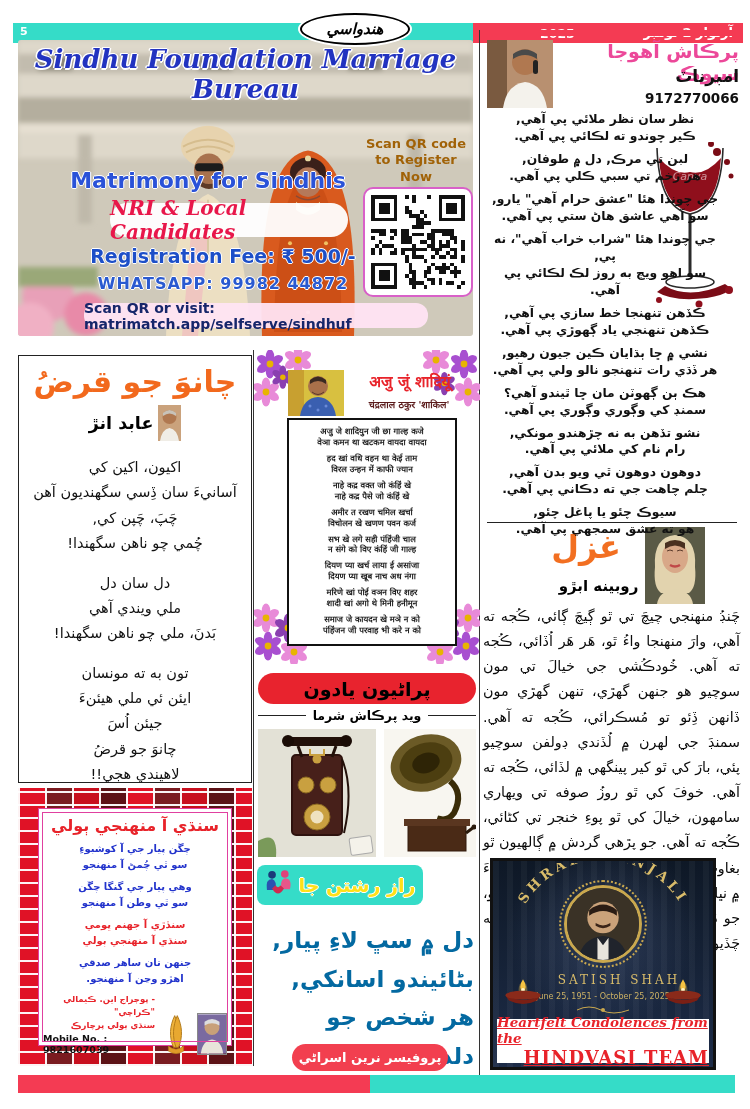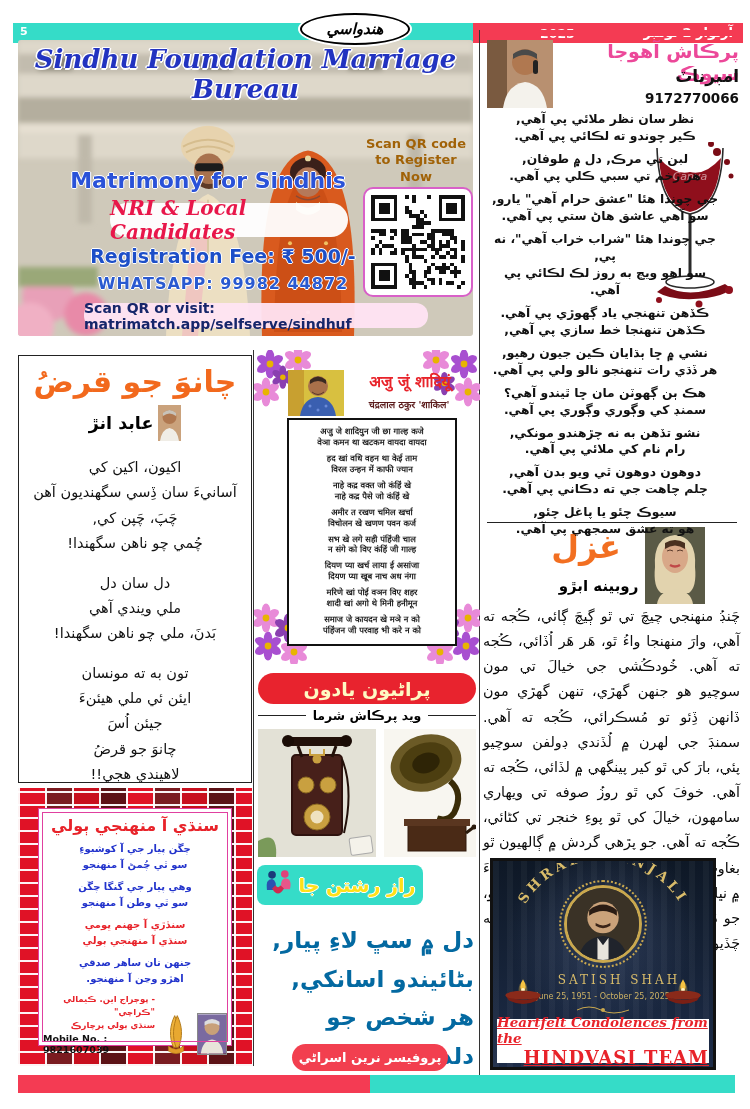--- a/index.html
+++ b/index.html
@@ -77,21 +77,21 @@
   .shad-title { position:absolute; left:92px; top:22px; width:124px; text-align:center; color:#e8232a;
                 font-weight:bold; font-size:15.5px; }
   .shad-author { position:absolute; left:90px; top:50px; width:126px; text-align:center; color:#5a1a1a;
                  font-weight:bold; font-size:9.5px; }
   .shad-box { position:absolute; left:31px; top:70px; width:170px; height:228px; border:2px solid #111;
               background:#fff; padding:6px 2px; z-index:2; }
   .dcp { text-align:center; font-weight:bold; font-size:8.3px; line-height:1.32; margin-bottom:5px; color:#222; }
 
   
   .yaadun-banner { left:258px; top:673px; width:218px; height:31px; background:#e8232e; border-radius:16px;
-                   display:flex; align-items:center; justify-content:center; color:#fef9c3; font-weight:bold;
+                   display:flex; align-items:center; justify-content:center; color:#000000; font-weight:bold;
                    font-size:19px; direction:rtl; }
   .yaadun-author { left:258px; top:708px; width:218px; display:flex; align-items:center; gap:7px; }
   .yaadun-author .rule { flex:1; height:1.5px; background:#222; }
   .yaadun-author .nm { font-weight:bold; font-size:12.5px; direction:rtl; white-space:nowrap; }
   .tele-box { left:258px; top:729px; width:118px; height:128px; background:#e0ded2; }
   .gram-box { left:384px; top:729px; width:92px; height:128px; background:#f8f6f0; }
   .tele-box svg,.gram-box svg { width:100%; height:100%; }
 
   
   .raaz-banner { left:257px; top:865px; width:166px; height:40px; background:#35dcc8; border-radius:8px; z-index:2; }
@@ -692,22 +692,22 @@
         </div>
       <div class="cpl">
           <div>جي چوندا هئا "عشق حرام آهي" يارو,</div>
           <div>سو آهي عاشق هاڻ ستي پي آهي.</div>
         </div>
       <div class="cpl">
           <div>جي چوندا هئا "شراب خراب آهي"، نه پي,</div>
           <div>سو اهو ويڄ به روز لڪ لڪائي پي آهي.</div>
         </div>
       <div class="cpl">
+          <div>ڪڏهن تنهنجا خط سازي پي آهي,</div>
           <div>ڪڏهن تنهنجي ياد ڳهوڙي پي آهي.</div>
-          <div>ڪڏهن تنهنجا خط سازي پي آهي,</div>
         </div>
       <div class="cpl">
           <div>نشي ۾ ڇا ٻڌايان ڪين جيون رهيو,</div>
           <div>هر ڏڌي رات تنهنجو نالو ولي پي آهي.</div>
         </div>
       <div class="cpl">
           <div>هڪ ٻن ڳهوٽن مان ڇا ٿيندو آهي؟</div>
           <div>سمنڊ کي وڳوري وڳوري پي آهي.</div>
         </div>
       <div class="cpl">

